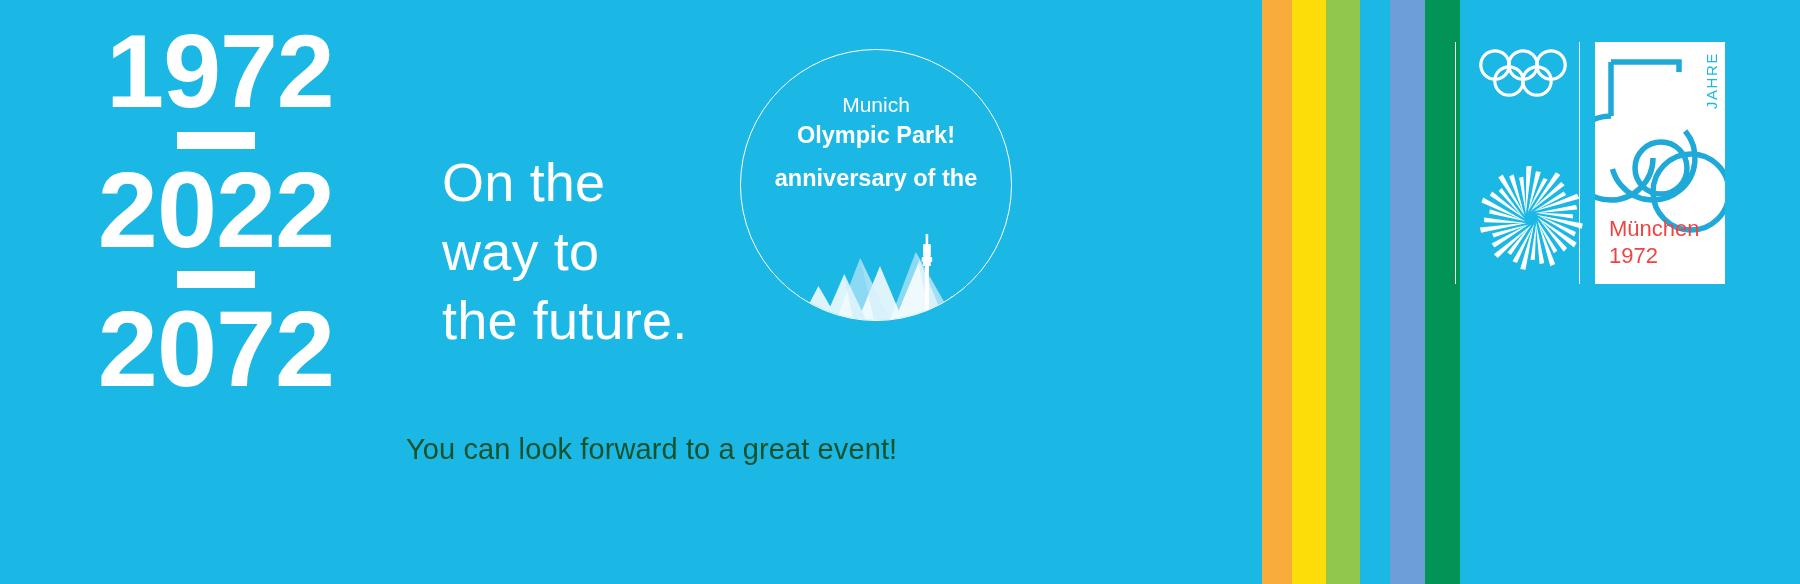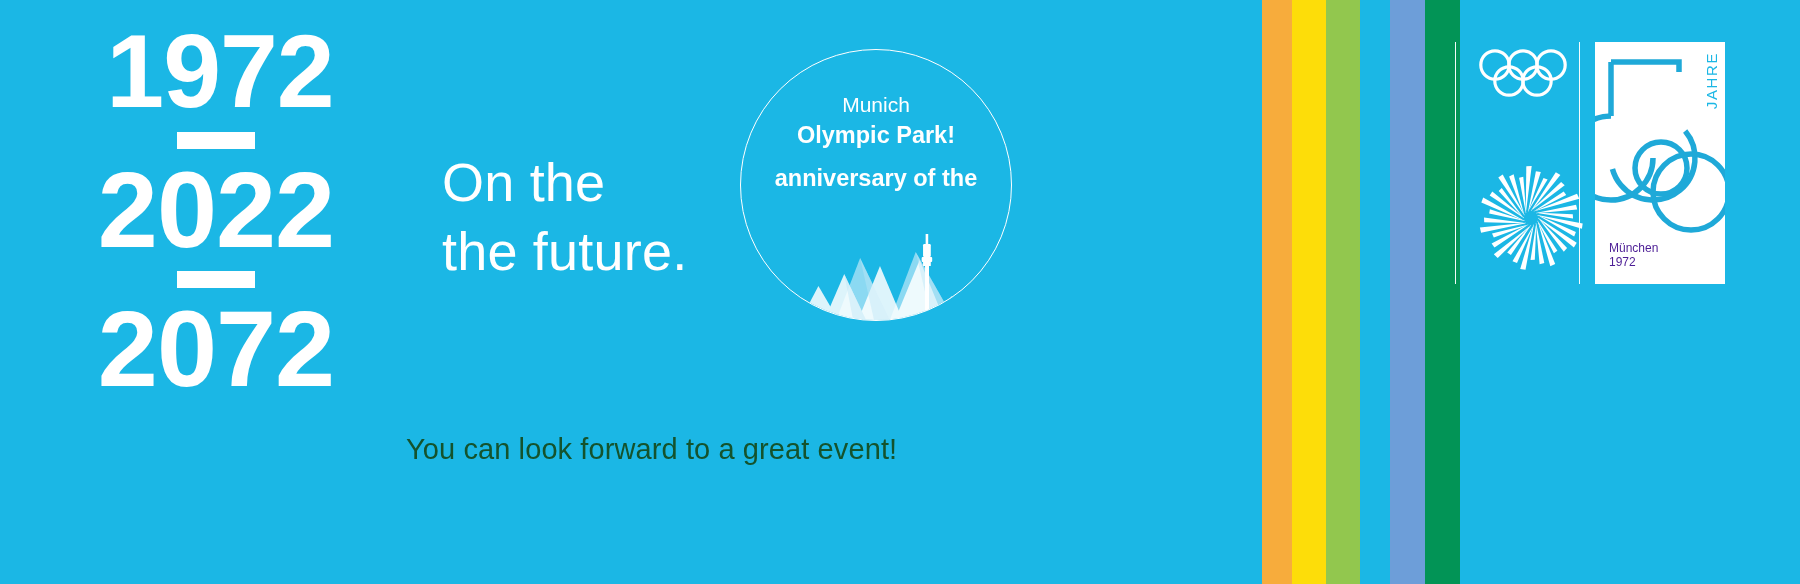--- a/index.html
+++ b/index.html
@@ -153,41 +153,42 @@
     font-size:15px;
     font-weight:400;
     letter-spacing:1.6px;
     writing-mode:vertical-rl;
     transform:rotate(180deg);
   }
   .jubi-city {
     position:absolute;
     left:14px;
     bottom:14px;
-    color:#4c1d95;
-    font-size:12px;
+    color:#ef4444;
+    font-size:22px;
     font-weight:400;
     line-height:1.22;
   }
 </style>
 </head>
 <body>
 
 <div class="banner">
 
   <div class="years">
     <div class="year year-1972">1972</div>
     <div class="dash"></div>
     <div class="year year-2022">2022</div>
     <div class="dash"></div>
     <div class="year year-2072">2072</div>
   </div>
 
   <div class="headline">
     <span class="hl-line">On the</span>
+    <span class="hl-line">way to</span>
     <span class="hl-line">the future.</span>
   </div>
 
   <div class="subline">You can look forward to a great event!</div>
 
   <div class="circle-badge">
     <div class="cb-text">
       <div class="cb-small">Munich</div>
       <div class="cb-big" style="margin-top:2px">Olympic Park!</div>
       <div class="cb-big">anniversary of the</div>

